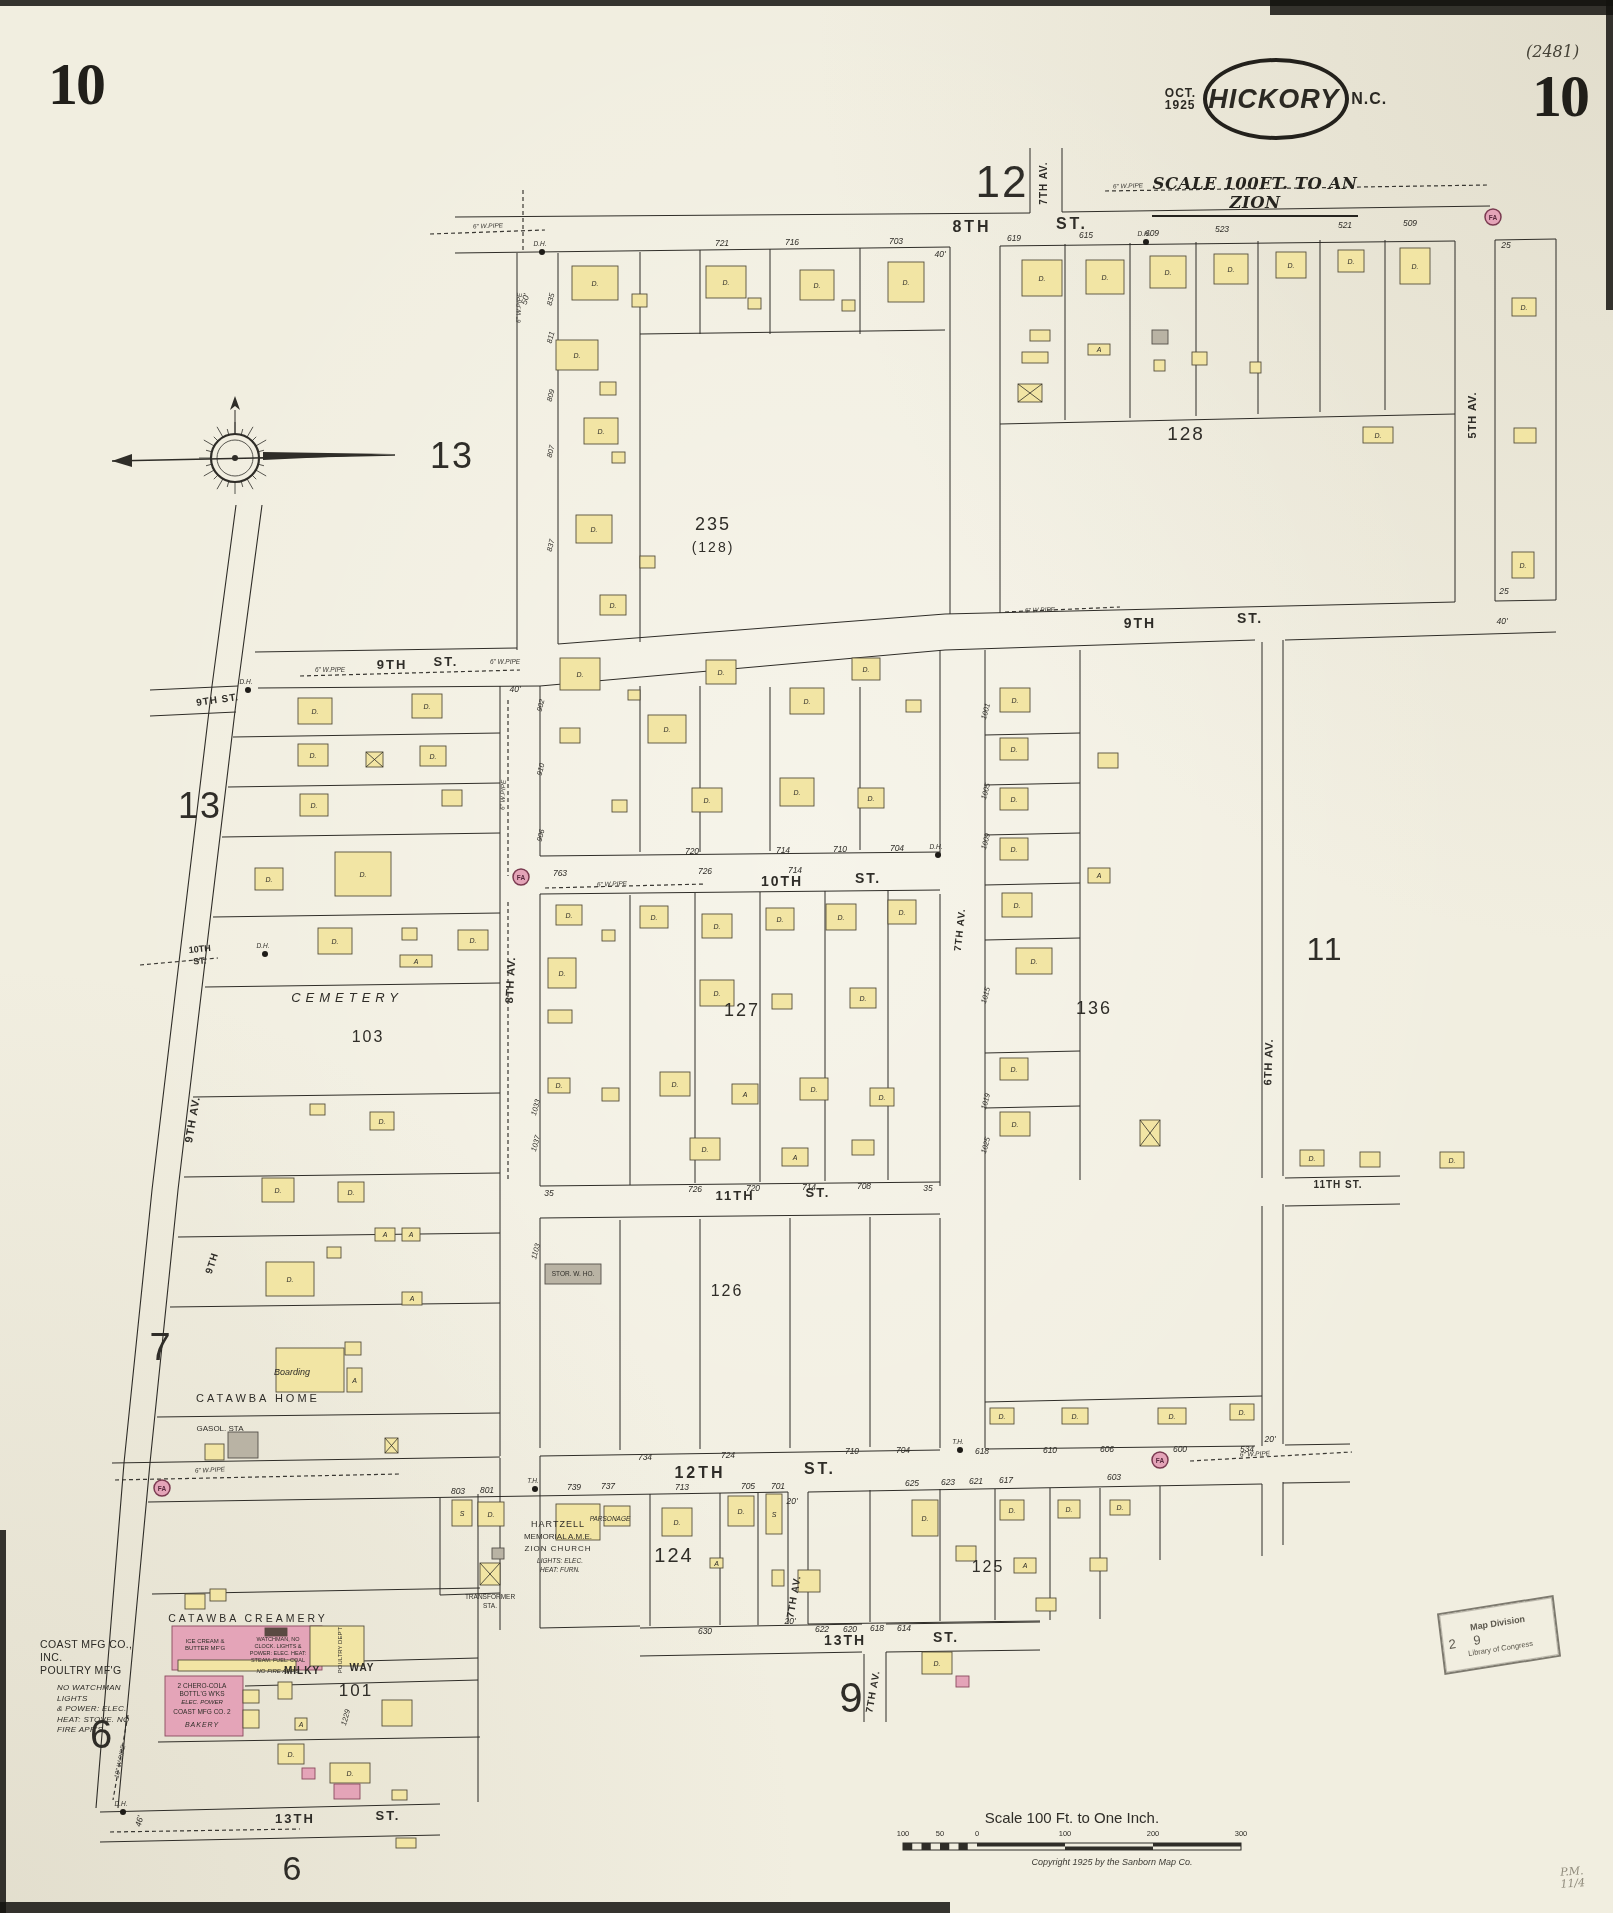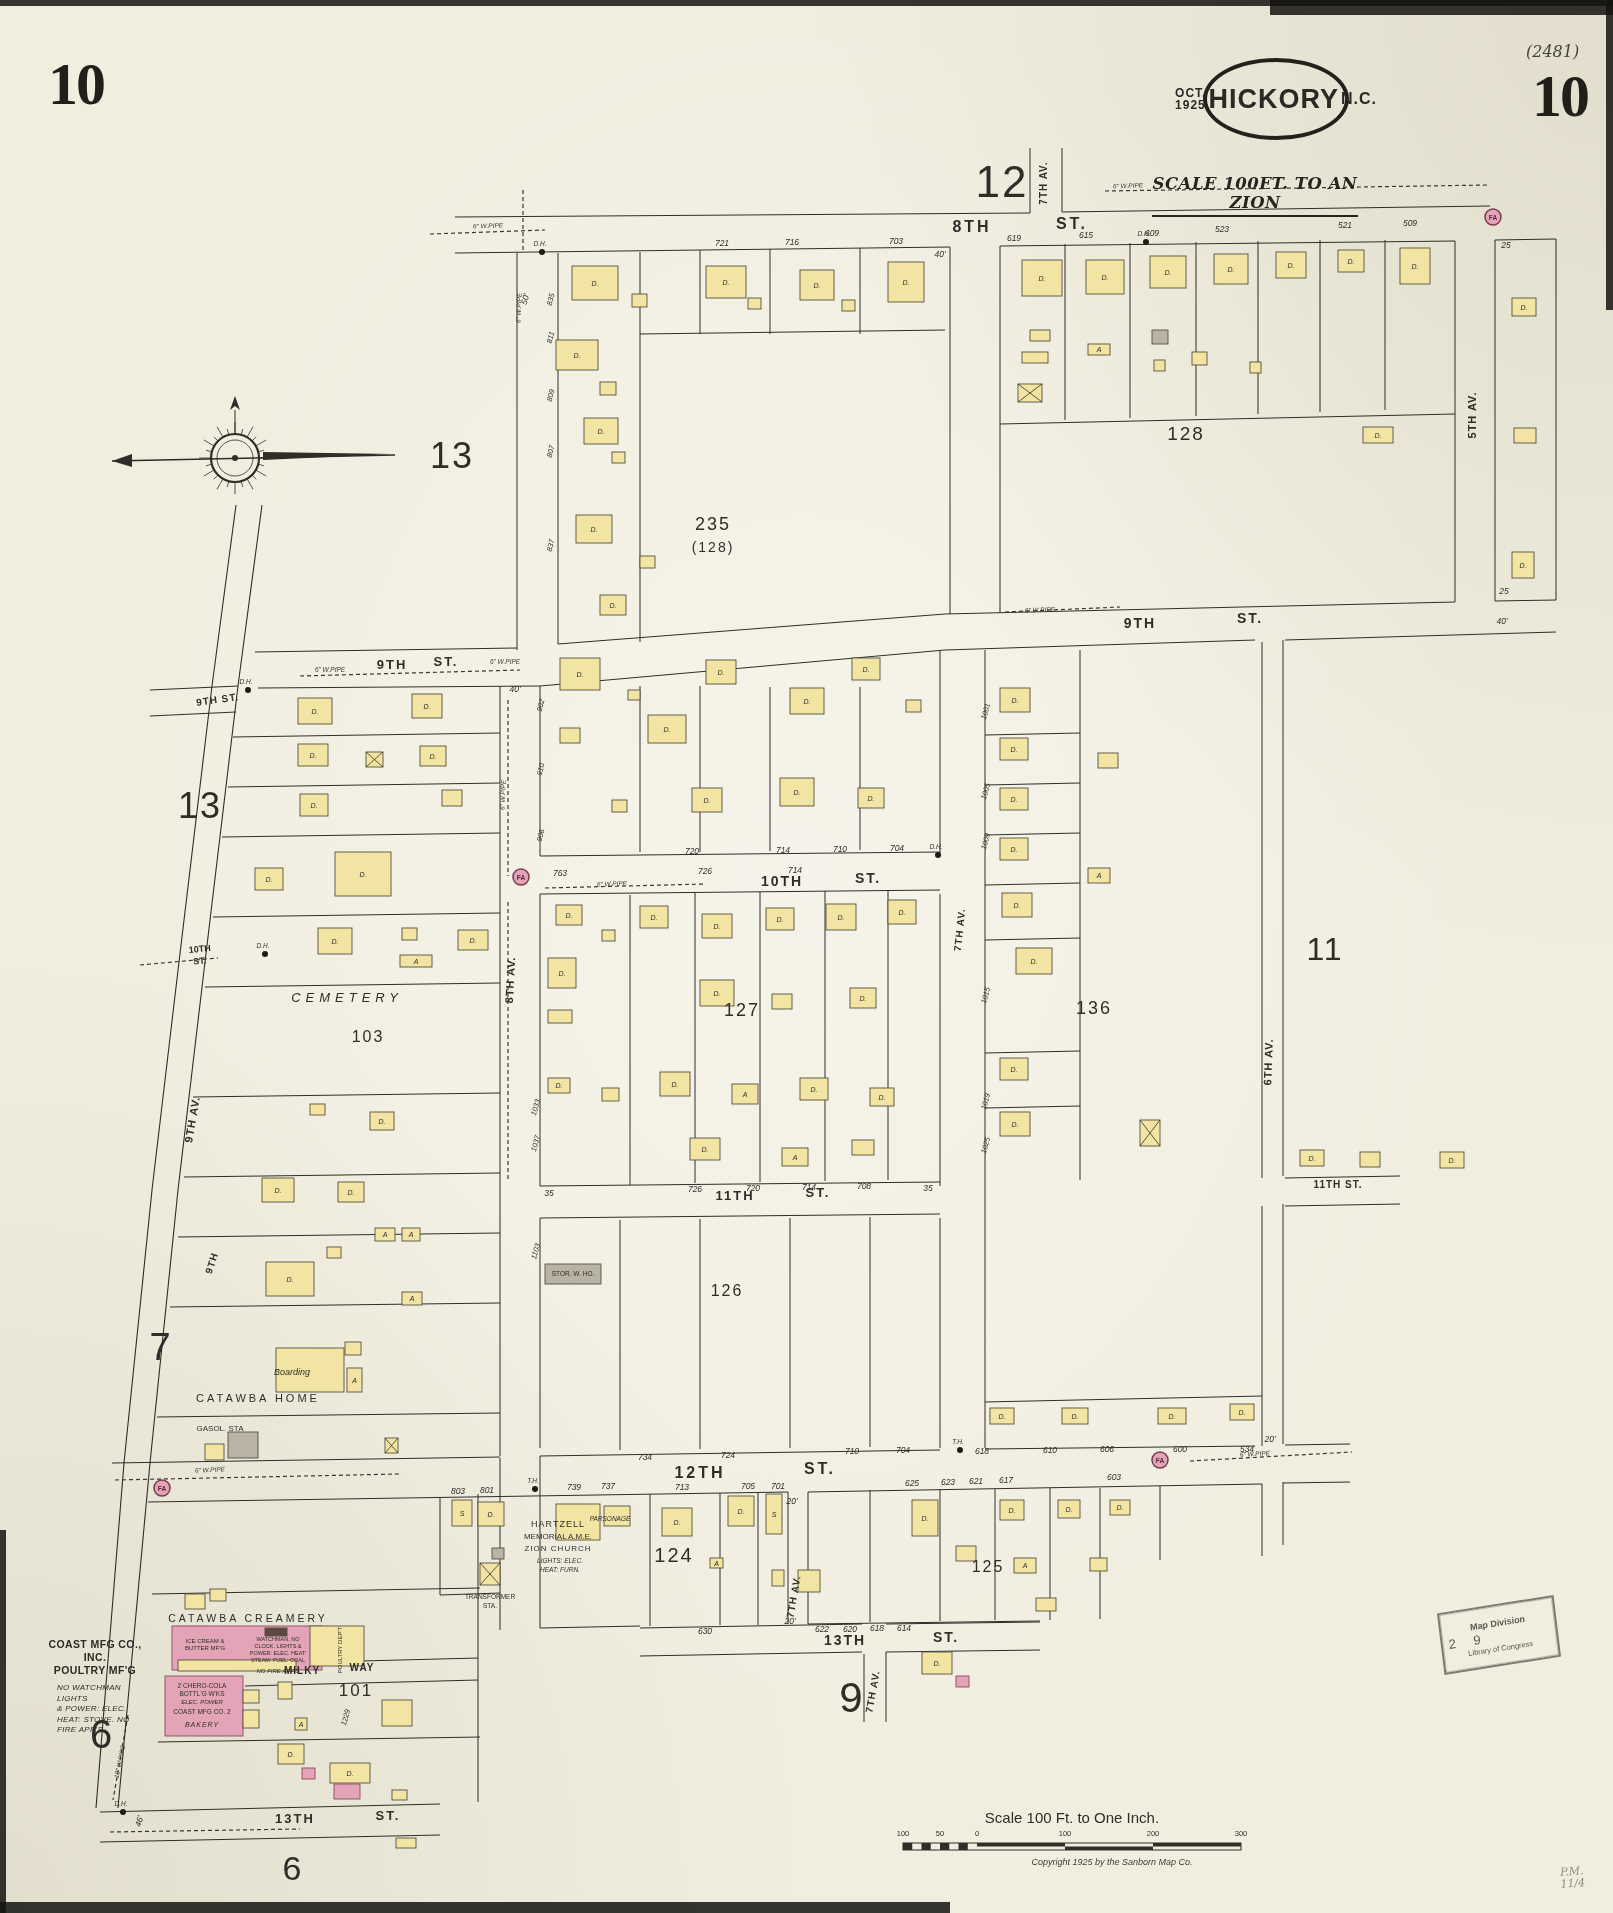--- a/index.html
+++ b/index.html
@@ -12,36 +12,36 @@
     font-family:"Liberation Sans",sans-serif;color:#2b2923;}
   svg#mapsvg{position:absolute;left:0;top:0;}
   svg text{font-family:"Liberation Sans",sans-serif;}
   .ov{position:absolute;}
   
   .pagenum{font-family:Liberation Serif, serif;font-weight:bold;font-size:60px;color:#211f1a;letter-spacing:-2px;}
   
   .oval{left:1203px;top:58px;width:138px;height:74px;border:4px solid #23211c;border-radius:50%;
     display:flex;flex-direction:row;align-items:center;justify-content:center;line-height:1;}
   .oval .d{font-size:12px;letter-spacing:1px;font-weight:bold;}
-  .oval .c{font-size:27px;font-weight:bold;letter-spacing:1px;margin:1px 2px;}
+  .oval .c{font-size:27px;font-weight:bold;letter-spacing:1px;margin:1px 12px;font-style:italic;}
   .oval .s{font-size:16px;font-weight:bold;letter-spacing:1px;}
   
   .scalehead{left:1152px;top:174px;width:206px;text-align:center;font-family:"DejaVu Serif",serif;
     font-style:italic;font-size:16.5px;font-weight:bold;color:#26241f;border-bottom:2px solid #26241f;padding-bottom:3px;letter-spacing:.5px;}
   .handref{left:1526px;top:42px;font-family:"DejaVu Serif",serif;font-style:italic;font-size:16px;color:#454237;}
   
   .stamp{left:1440px;top:1604px;width:106px;height:54px;transform:rotate(-9deg) skewX(-2deg);
     border:2px solid rgba(96,92,82,.8);box-shadow:inset 0 0 0 1px rgba(96,92,82,.35);
     display:flex;flex-direction:column;justify-content:center;padding:2px 4px;color:rgba(84,80,70,.95);}
   .stamp .l1{font-size:9px;font-weight:bold;text-align:center;}
   .stamp .l2{font-size:13px;letter-spacing:7px;margin:1px 0 0 2px;}
   .stamp .l3{font-size:7.5px;text-align:center;}
   
   .coast{left:40px;top:1638px;width:110px;color:#2c2a25;}
-  .coast .t{font-size:10.5px;letter-spacing:.4px;line-height:1.25;text-align:center;font-weight:bold;}
+  .coast .t{font-size:10.5px;letter-spacing:.4px;line-height:1.25;text-align:left;}
   .coast .n{font-size:8px;font-style:italic;line-height:1.3;margin-top:6px;text-align:left;letter-spacing:.3px;margin-left:17px;}
   .pencil{left:1560px;top:1866px;font-family:"DejaVu Serif",serif;font-style:italic;font-size:11px;
     color:rgba(120,115,100,.8);transform:rotate(-4deg);line-height:1.1;text-align:center;}
 </style>
 </head>
 <body>
 
 <div class="sheet">
   <svg id="mapsvg" width="1613" height="1913" viewBox="0 0 1613 1913">
       <line x1="1030" y1="148" x2="1030" y2="213" stroke="#2f2d28" stroke-width="1"></line>

